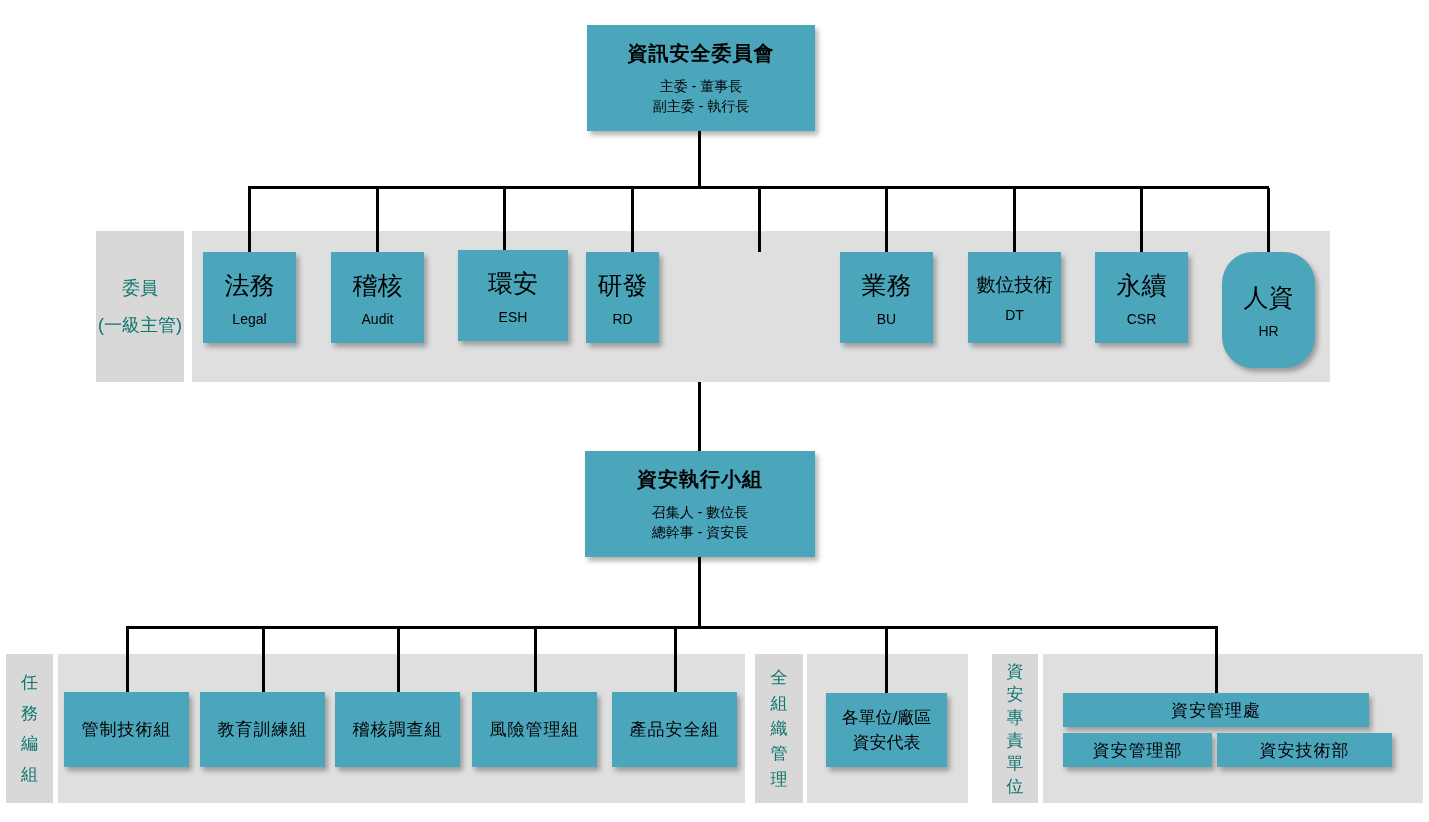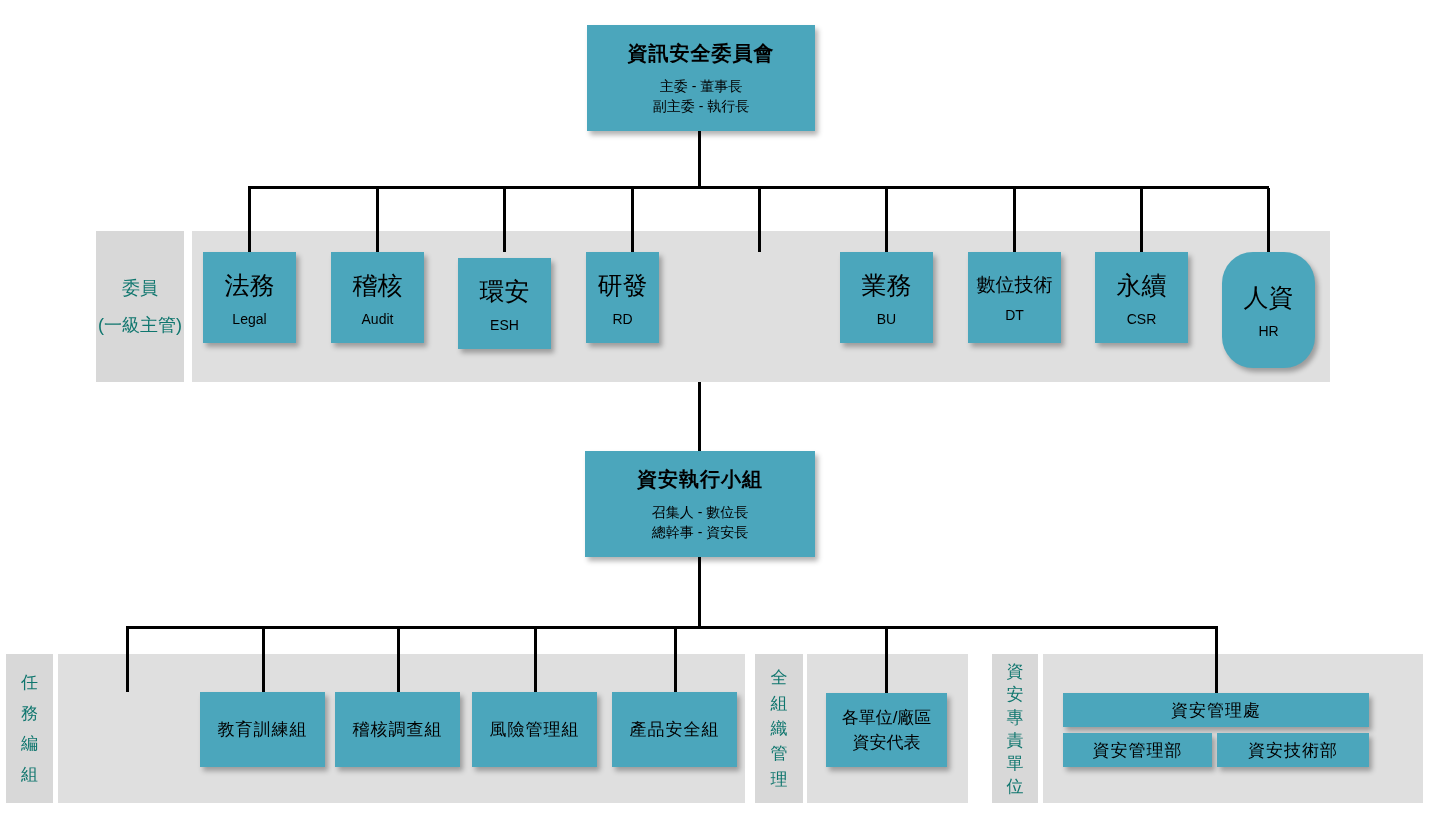--- a/index.html
+++ b/index.html
@@ -106,21 +106,21 @@
   </div>
 
   <div class="node" style="left:203px;top:252px;width:93px;height:91px;">
     <div class="member-name">法務</div>
     <div class="member-abbr">Legal</div>
   </div>
   <div class="node" style="left:331px;top:252px;width:93px;height:91px;">
     <div class="member-name">稽核</div>
     <div class="member-abbr">Audit</div>
   </div>
-  <div class="node" style="left:458px;top:258px;width:93px;height:91px;">
+  <div class="node" style="left:458px;top:250px;width:110px;height:91px;">
     <div class="member-name">環安</div>
     <div class="member-abbr">ESH</div>
   </div>
   <div class="node" style="left:586px;top:252px;width:73px;height:91px;">
     <div class="member-name">研發</div>
     <div class="member-abbr">RD</div>
   </div>
   <div class="node" style="left:840px;top:252px;width:93px;height:91px;">
     <div class="member-name">業務</div>
     <div class="member-abbr">BU</div>
@@ -137,20 +137,23 @@
     <div class="member-name">人資</div>
     <div class="member-abbr">HR</div>
   </div>
 
   <div class="node" style="left:585px;top:451px;width:230px;height:106px;">
     <div class="node-title">資安執行小組</div>
     <div class="node-sub">召集人 - 數位長</div>
     <div class="node-sub">總幹事 - 資安長</div>
   </div>
 
+  <div class="node" style="left:64px;top:692px;width:125px;height:75px;">
+    <div class="small-label">管制技術組</div>
+  </div>
   <div class="node" style="left:200px;top:692px;width:125px;height:75px;">
     <div class="small-label">教育訓練組</div>
   </div>
   <div class="node" style="left:335px;top:692px;width:125px;height:75px;">
     <div class="small-label">稽核調查組</div>
   </div>
   <div class="node" style="left:472px;top:692px;width:125px;height:75px;">
     <div class="small-label">風險管理組</div>
   </div>
   <div class="node" style="left:612px;top:692px;width:125px;height:75px;">
@@ -161,17 +164,17 @@
     <div class="two-line">各單位/廠區</div>
     <div class="two-line">資安代表</div>
   </div>
 
   <div class="node" style="left:1063px;top:693px;width:306px;height:34px;">
     <div class="small-label">資安管理處</div>
   </div>
   <div class="node" style="left:1063px;top:733px;width:149px;height:34px;">
     <div class="small-label">資安管理部</div>
   </div>
-  <div class="node" style="left:1217px;top:733px;width:152px;height:34px;">
+  <div class="node" style="left:1217px;top:733px;width:175px;height:34px;">
     <div class="small-label">資安技術部</div>
   </div>
 
 </div>
 
 </body></html>

